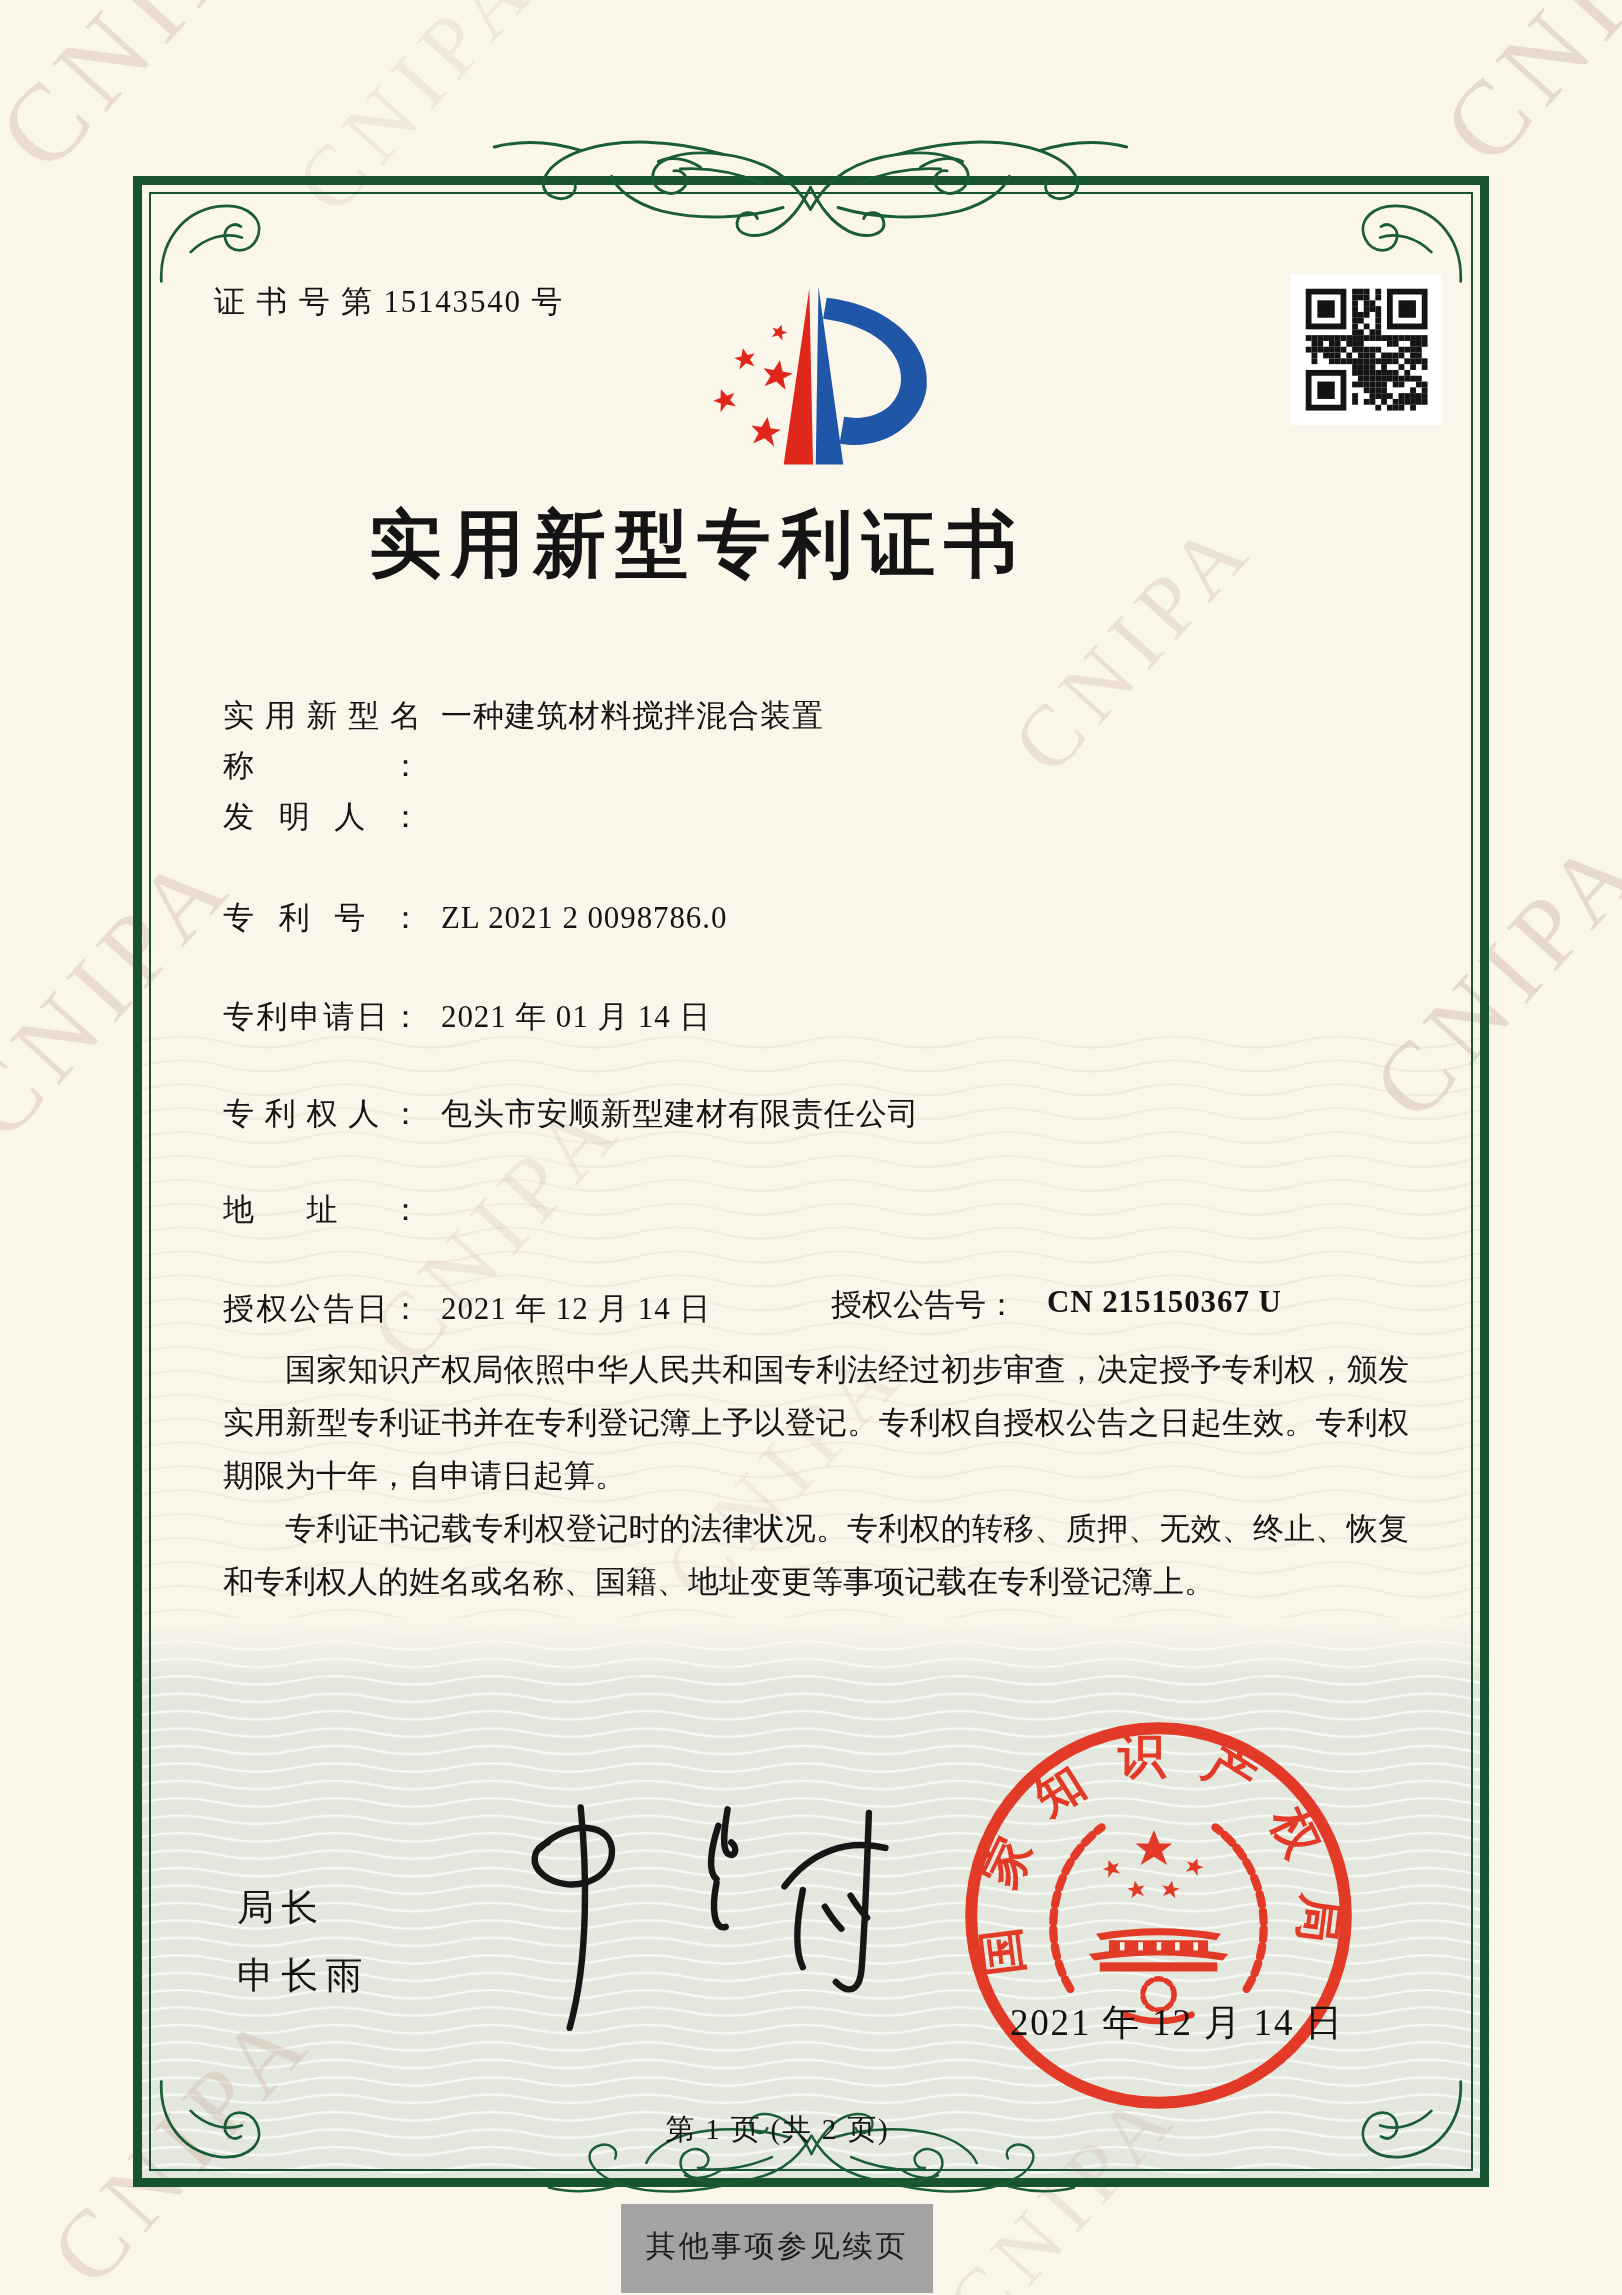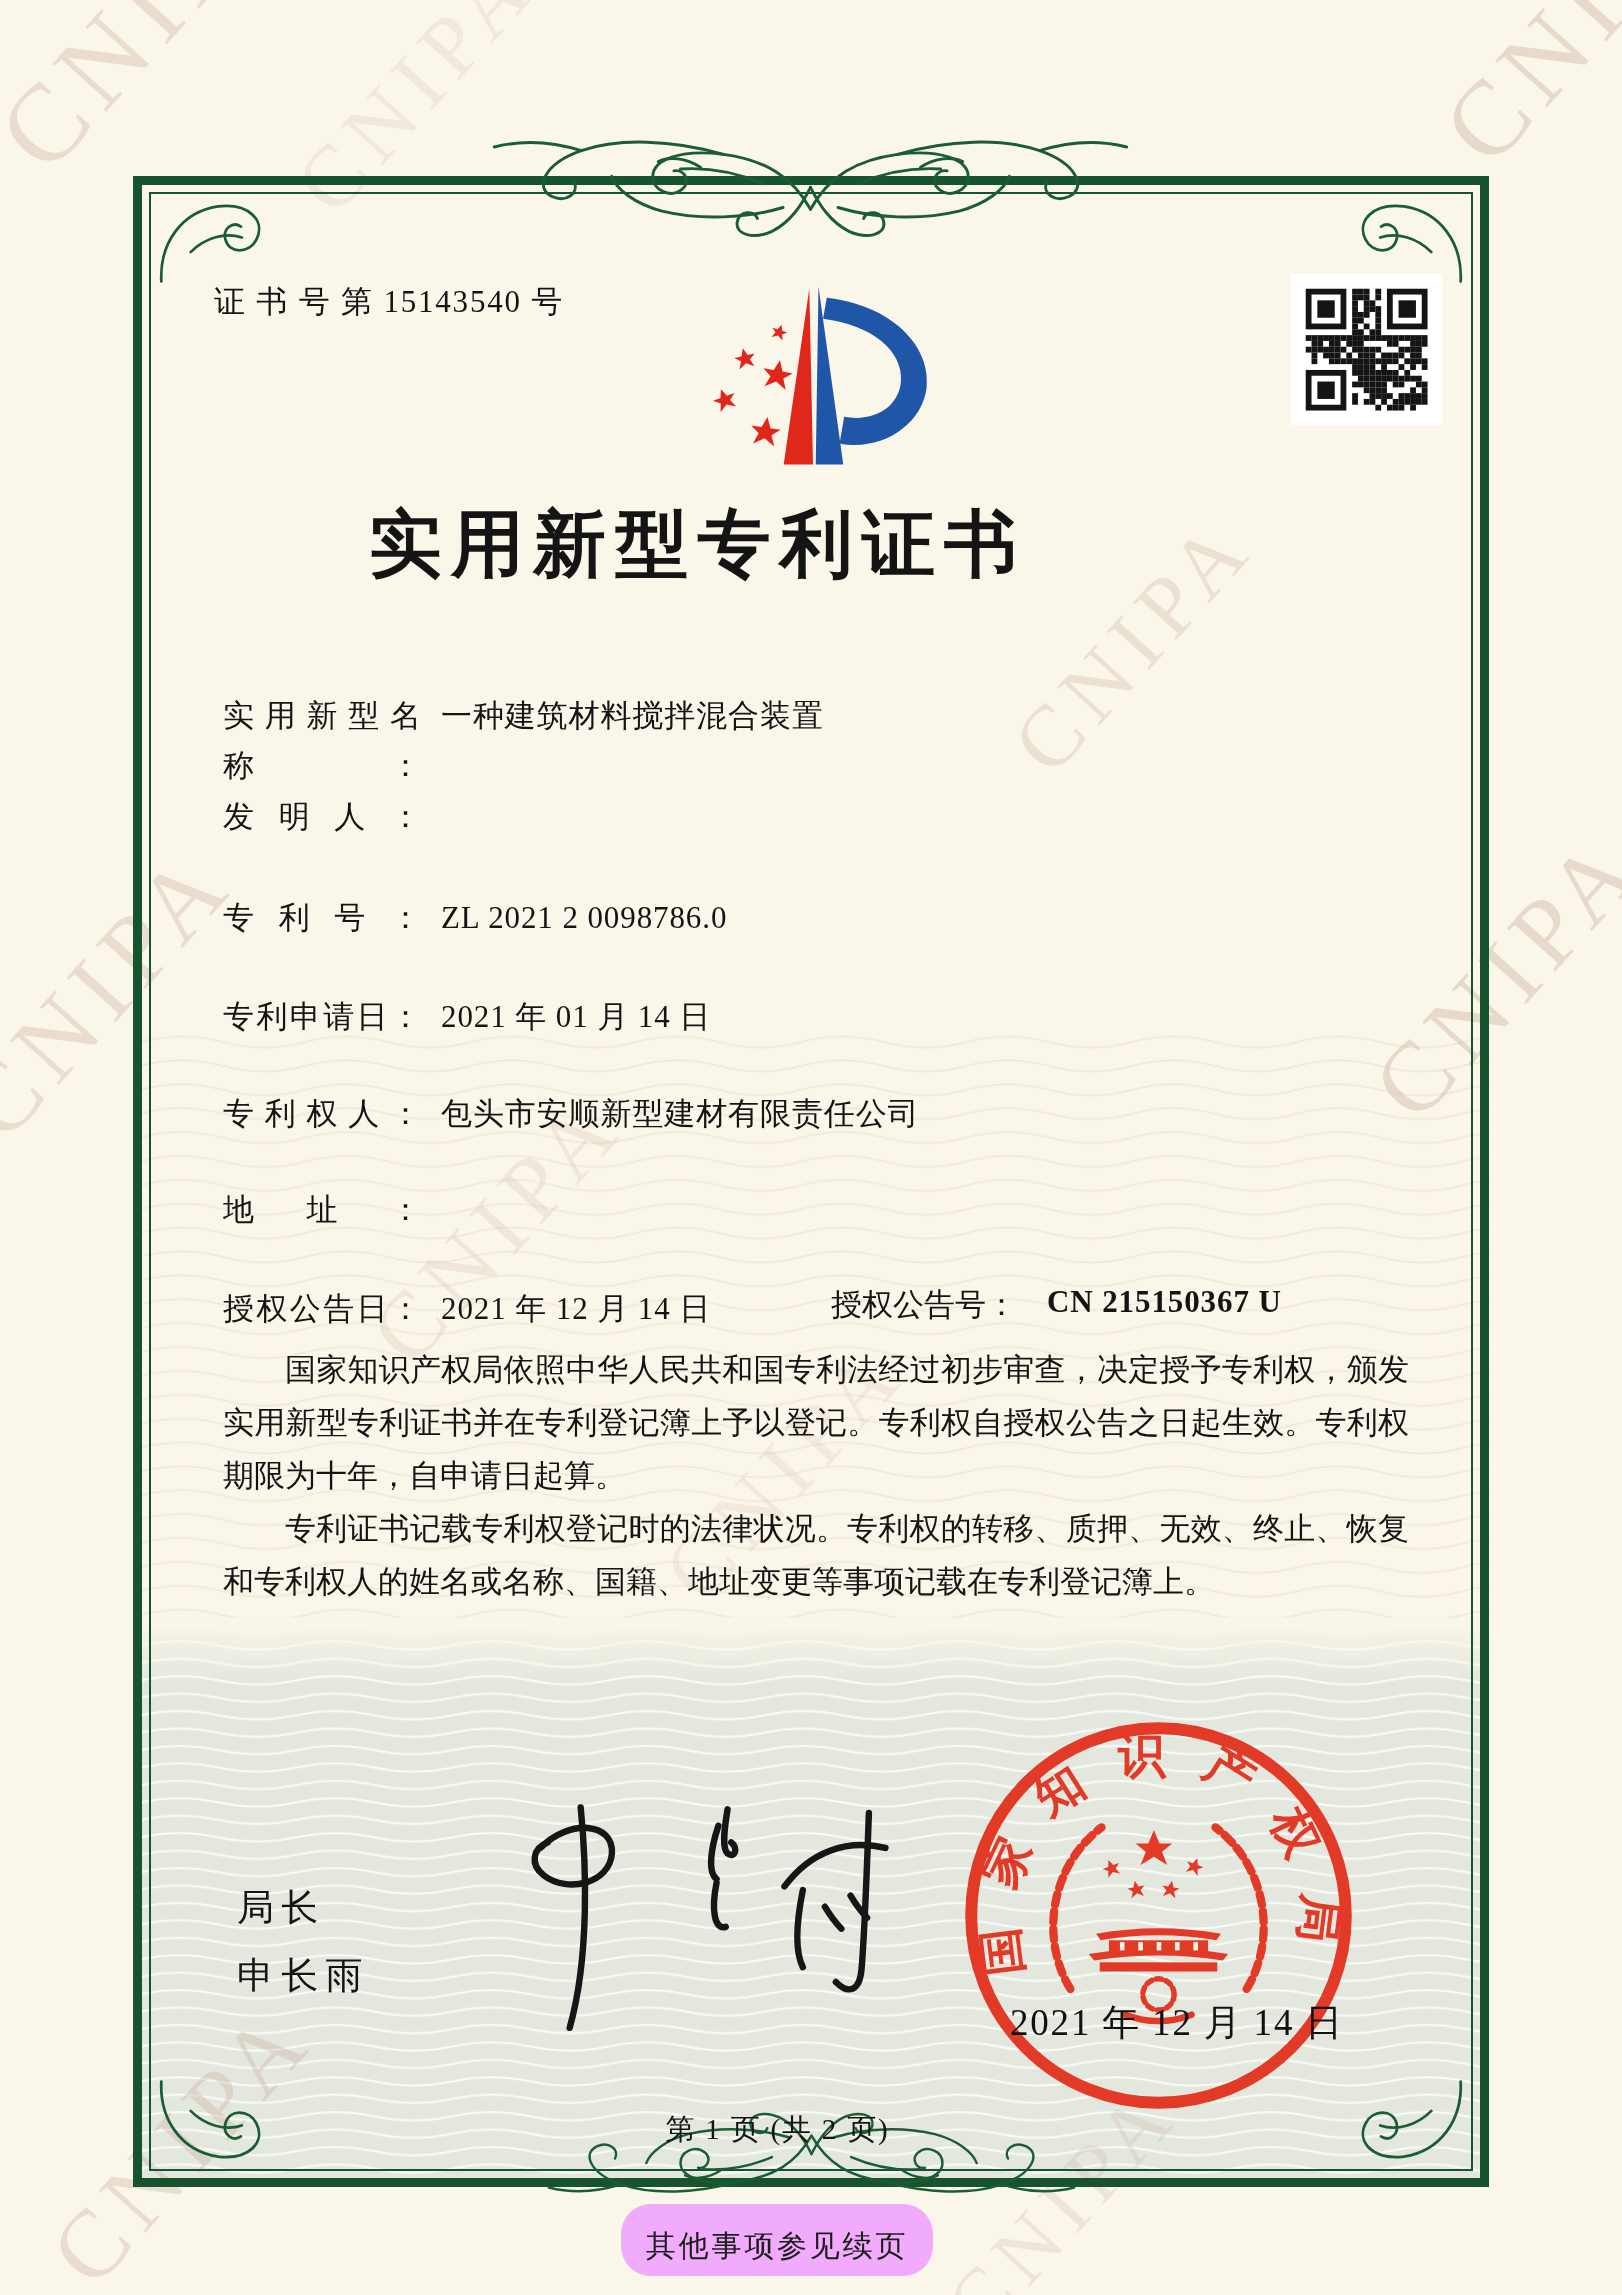--- a/index.html
+++ b/index.html
@@ -46,23 +46,23 @@
   
   .barcode{position:absolute;left:230px;top:1717px;z-index:4;}
   .commissioner-label{position:absolute;left:237px;top:1875px;font-size:37px;letter-spacing:7.3px;z-index:4;margin-top:8px;}
   .commissioner-name{position:absolute;left:237px;top:1951px;font-size:37px;letter-spacing:7.3px;z-index:4;}
   .signature{position:absolute;left:432px;top:1791px;z-index:4;}
   .seal{position:absolute;left:962px;top:1719px;z-index:4;opacity:.94;}
   .seal-date{position:absolute;left:1010px;top:1998px;font-size:37px;letter-spacing:1.8px;
       color:#111;z-index:5;}
   .page-info{position:absolute;left:548px;top:2110px;width:459px;text-align:center;
       font-size:29px;letter-spacing:1.8px;z-index:4;}
-  .footer-note-box{position:absolute;left:621px;top:2204px;width:312px;height:72px;
-      background:#f0abfc;z-index:4;text-align:center;line-height:84px;font-size:30px;
-      letter-spacing:2.8px;color:#1c1c1c;border-radius:30px;}
+  .footer-note-box{position:absolute;left:621px;top:2204px;width:312px;height:89px;
+      background:#a3a3a3;z-index:4;text-align:center;line-height:84px;font-size:30px;
+      letter-spacing:2.8px;color:#1c1c1c;}
 
   
   .orn{position:absolute;z-index:4;}
 </style>
 </head>
 <body>
 
 <div id="page">
 
   <svg class="waves" style="left:140px;top:1029px;" width="1350" height="590" viewBox="0 0 1470 642">

